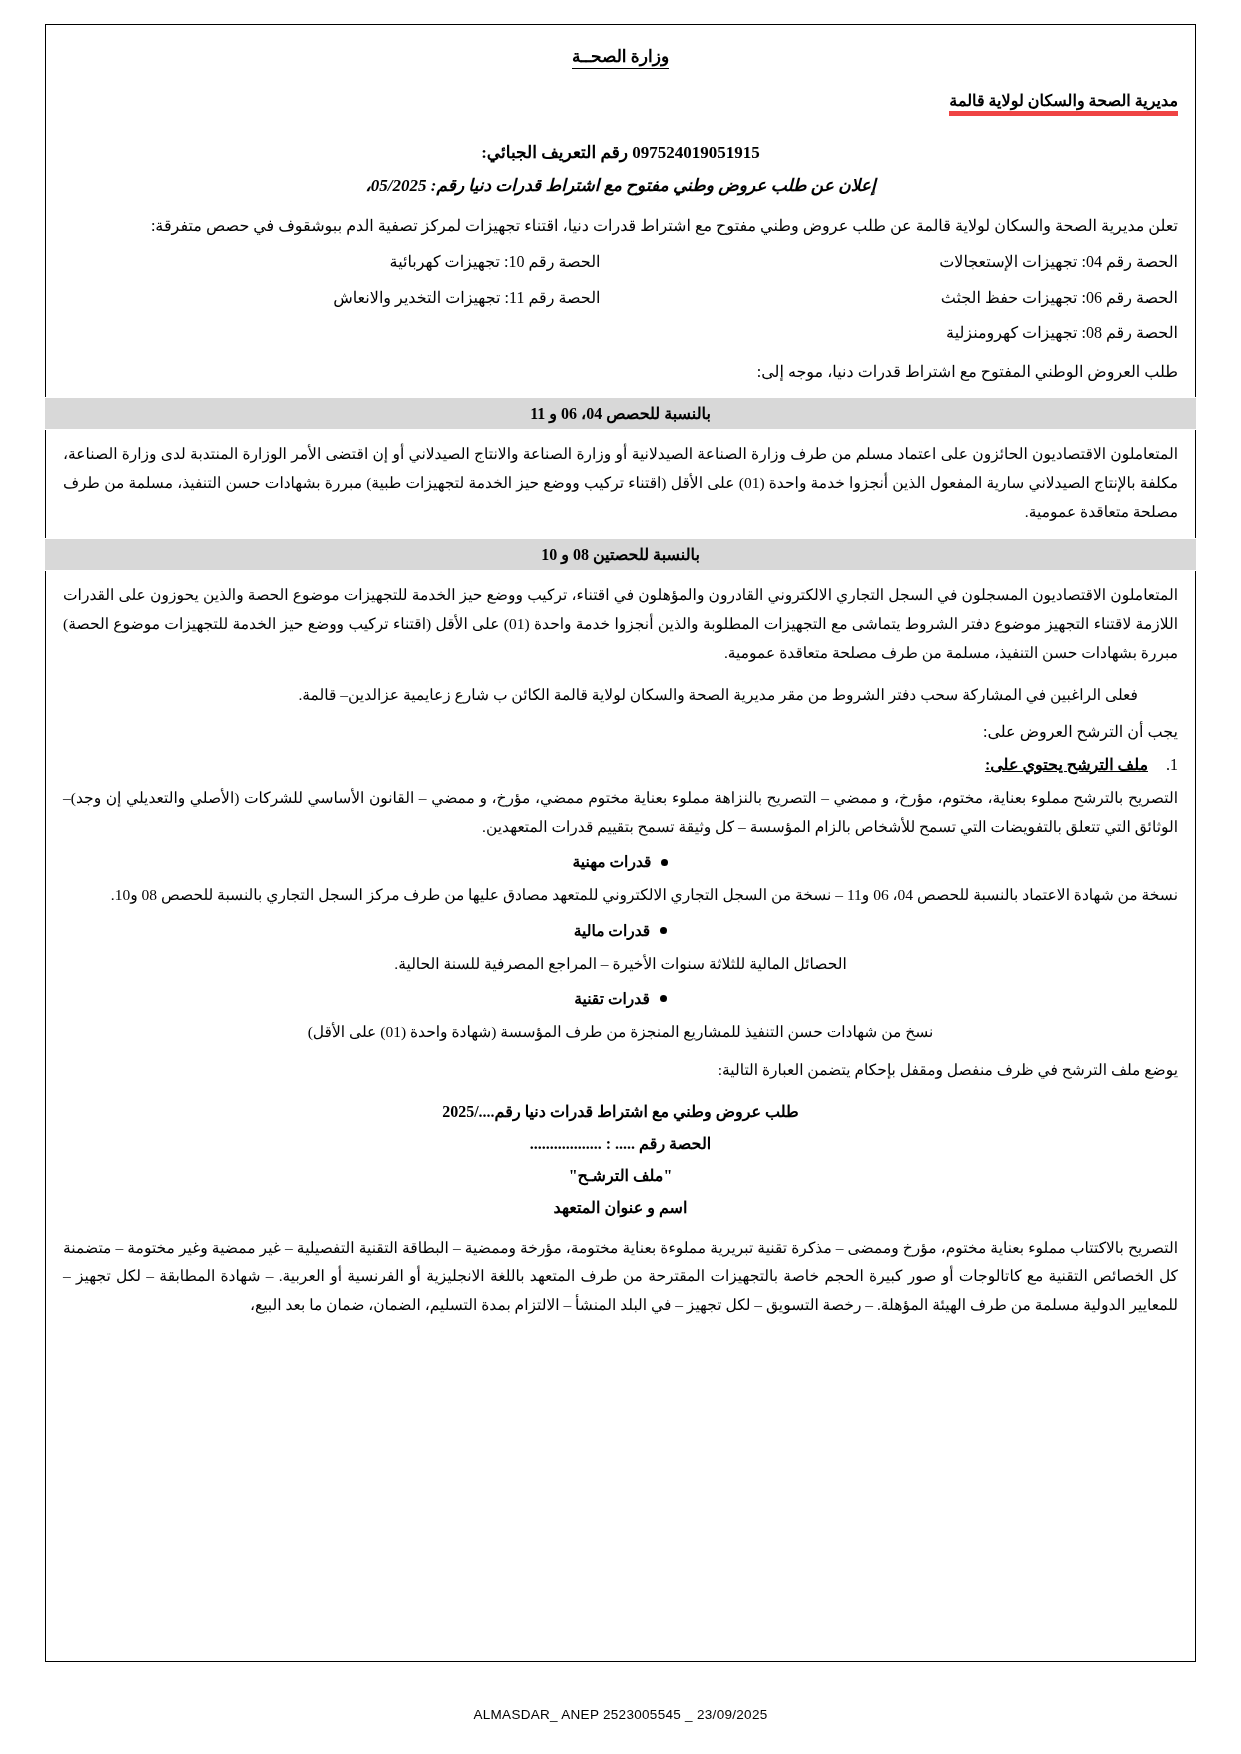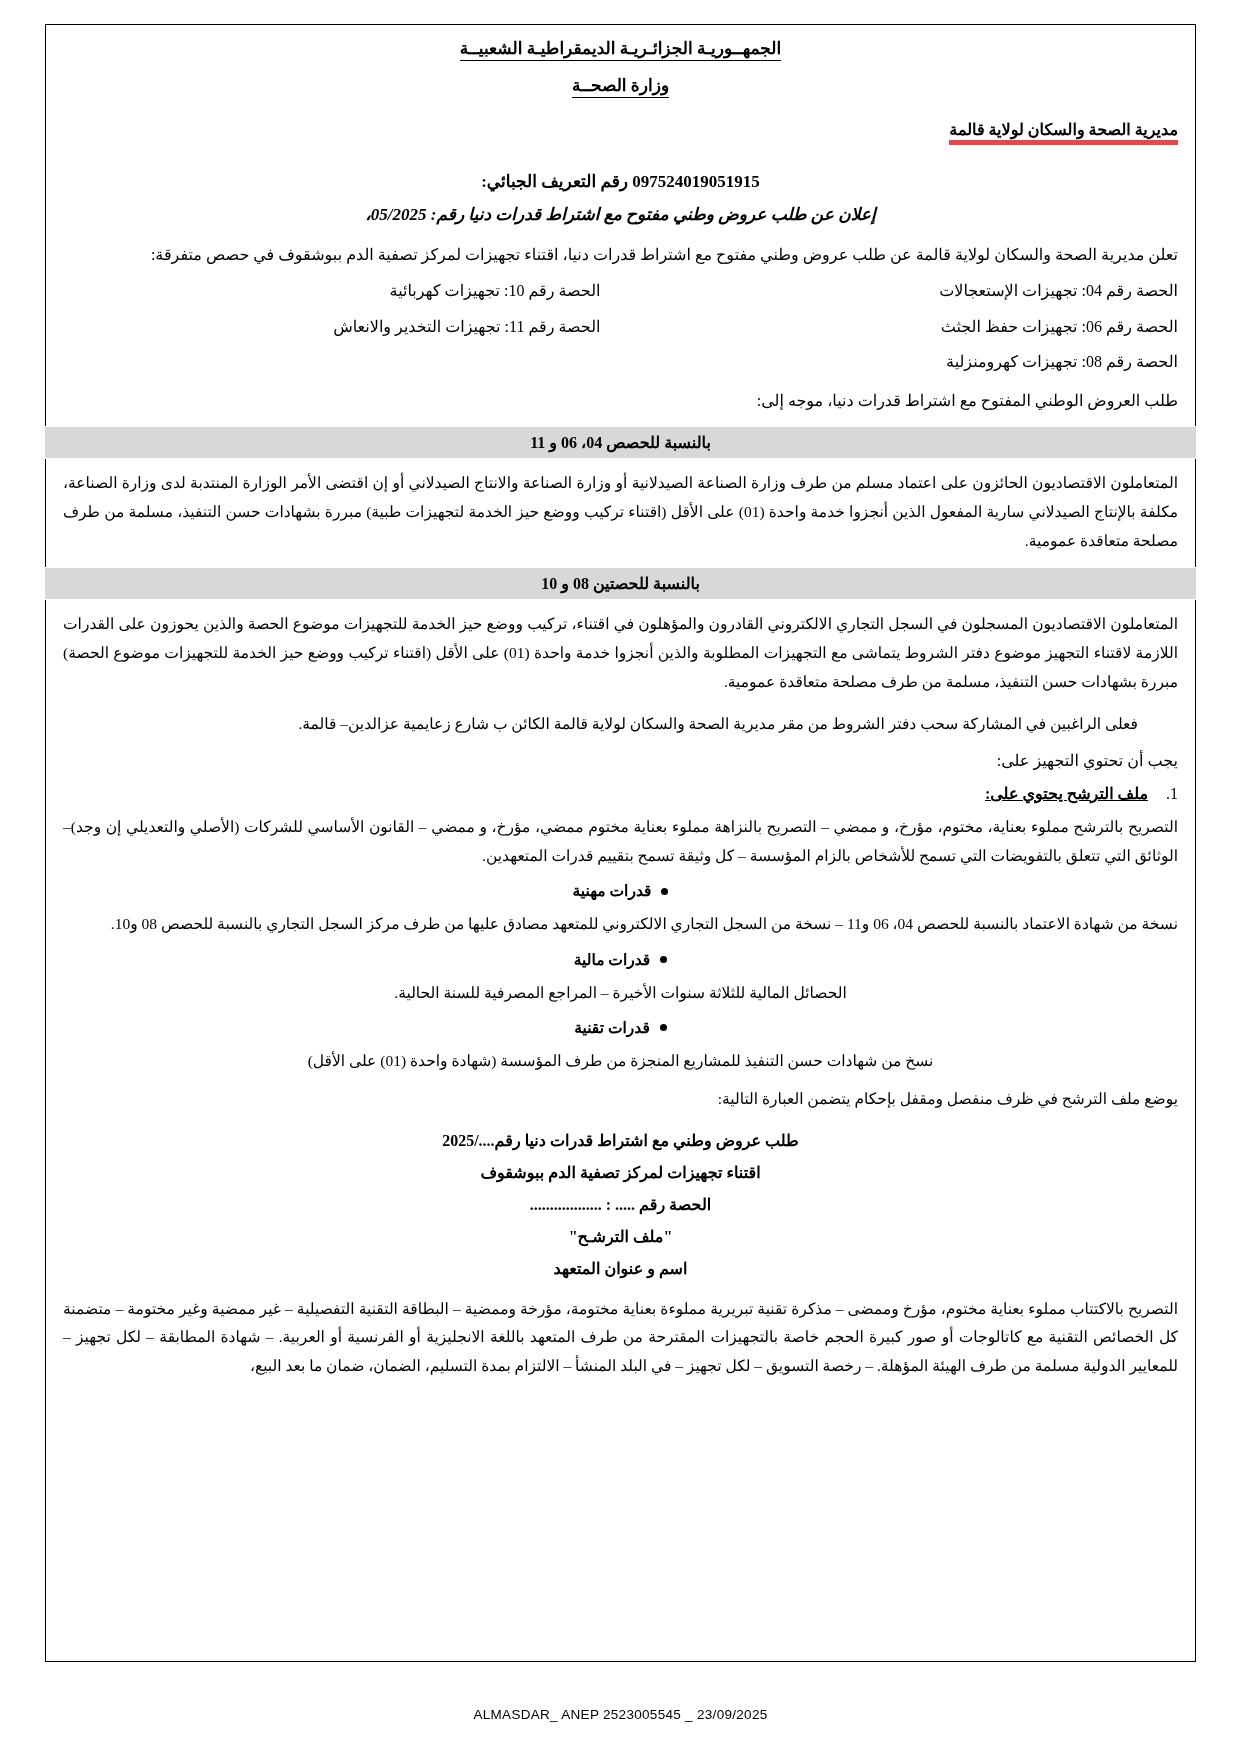--- a/index.html
+++ b/index.html
@@ -199,23 +199,20 @@
 </style>
 </head>
 <body>
 
 <div class="page">
 
   <div class="frame"></div>
 
   <div class="content">
 
-    <div class="header-line">
-      <span class="uline">الجمهــوريـة الجزائـريـة الديمقراطيـة الشعبيــة</span>
-    </div>
 
     <div class="ministry">
       <span class="uline">وزارة الصحــة</span>
     </div>
 
     <div class="direction">
       <span class="uline">مديرية الصحة والسكان لولاية قالمة</span>
     </div>
 
     <div class="nif">
@@ -245,21 +242,21 @@
     <div class="addressed">طلب العروض الوطني المفتوح مع اشتراط قدرات دنيا، موجه إلى:</div>
 
     <div class="band">بالنسبة للحصص 04، 06 و 11</div>
     <div class="para">المتعاملون الاقتصاديون الحائزون على اعتماد مسلم من طرف وزارة الصناعة الصيدلانية أو وزارة الصناعة والانتاج الصيدلاني أو إن اقتضى الأمر الوزارة المنتدبة لدى وزارة الصناعة، مكلفة بالإنتاج الصيدلاني سارية المفعول الذين أنجزوا خدمة واحدة (01) على الأقل (اقتناء تركيب ووضع حيز الخدمة لتجهيزات طبية) مبررة بشهادات حسن التنفيذ، مسلمة من طرف مصلحة متعاقدة عمومية.</div>
 
     <div class="band">بالنسبة للحصتين 08 و 10</div>
     <div class="para">المتعاملون الاقتصاديون المسجلون في السجل التجاري الالكتروني القادرون والمؤهلون في اقتناء، تركيب ووضع حيز الخدمة للتجهيزات موضوع الحصة والذين يحوزون على القدرات اللازمة لاقتناء التجهيز موضوع دفتر الشروط يتماشى مع التجهيزات المطلوبة والذين أنجزوا خدمة واحدة (01) على الأقل (اقتناء تركيب ووضع حيز الخدمة للتجهيزات موضوع الحصة) مبررة بشهادات حسن التنفيذ، مسلمة من طرف مصلحة متعاقدة عمومية.</div>
 
     <div class="indent-para">فعلى الراغبين في المشاركة سحب دفتر الشروط من مقر مديرية الصحة والسكان لولاية قالمة الكائن ب شارع زعايمية عزالدين– قالمة.</div>
 
-    <div class="must">يجب أن تحتوي التجهيز على:</div>
+    <div class="must">يجب أن الترشح العروض على:</div>
 
     <div class="numbered">
       <span class="n">1.</span>
       <span class="t">ملف الترشح يحتوي على:</span>
     </div>
     <div class="para">التصريح بالترشح مملوء بعناية، مختوم، مؤرخ، و ممضي – التصريح بالنزاهة مملوء بعناية مختوم ممضي، مؤرخ، و ممضي – القانون الأساسي للشركات (الأصلي والتعديلي إن وجد)– الوثائق التي تتعلق بالتفويضات التي تسمح للأشخاص بالزام المؤسسة – كل وثيقة تسمح بتقييم قدرات المتعهدين.</div>
 
     <div class="bullet">
       <span class="dot"></span><span>قدرات مهنية</span>
     </div>
@@ -272,21 +269,20 @@
 
     <div class="bullet">
       <span class="dot"></span><span>قدرات تقنية</span>
     </div>
     <div class="center-para">نسخ من شهادات حسن التنفيذ للمشاريع المنجزة من طرف المؤسسة (شهادة واحدة (01) على الأقل)</div>
 
     <div class="right-para">يوضع ملف الترشح في ظرف منفصل ومقفل بإحكام يتضمن العبارة التالية:</div>
 
     <div class="env-block">
       <span class="line">طلب عروض وطني مع اشتراط قدرات دنيا رقم..../2025</span>
-      <span class="line">اقتناء تجهيزات لمركز تصفية الدم ببوشقوف</span>
       <span class="line">الحصة رقم ..... : ..................</span>
       <span class="line">"ملف الترشـح"</span>
       <span class="line">اسم و عنوان المتعهد</span>
     </div>
 
     <div class="para">التصريح بالاكتتاب مملوء بعناية مختوم، مؤرخ وممضى – مذكرة تقنية تبريرية مملوءة بعناية مختومة، مؤرخة وممضية – البطاقة التقنية التفصيلية – غير ممضية وغير مختومة – متضمنة كل الخصائص التقنية مع كاتالوجات أو صور كبيرة الحجم خاصة بالتجهيزات المقترحة من طرف المتعهد باللغة الانجليزية أو الفرنسية أو العربية. – شهادة المطابقة – لكل تجهيز – للمعايير الدولية مسلمة من طرف الهيئة المؤهلة. – رخصة التسويق – لكل تجهيز – في البلد المنشأ – الالتزام بمدة التسليم، الضمان، ضمان ما بعد البيع،</div>
 
   </div>
 
   <div class="footer">ALMASDAR_ ANEP 2523005545 _ 23/09/2025</div>

